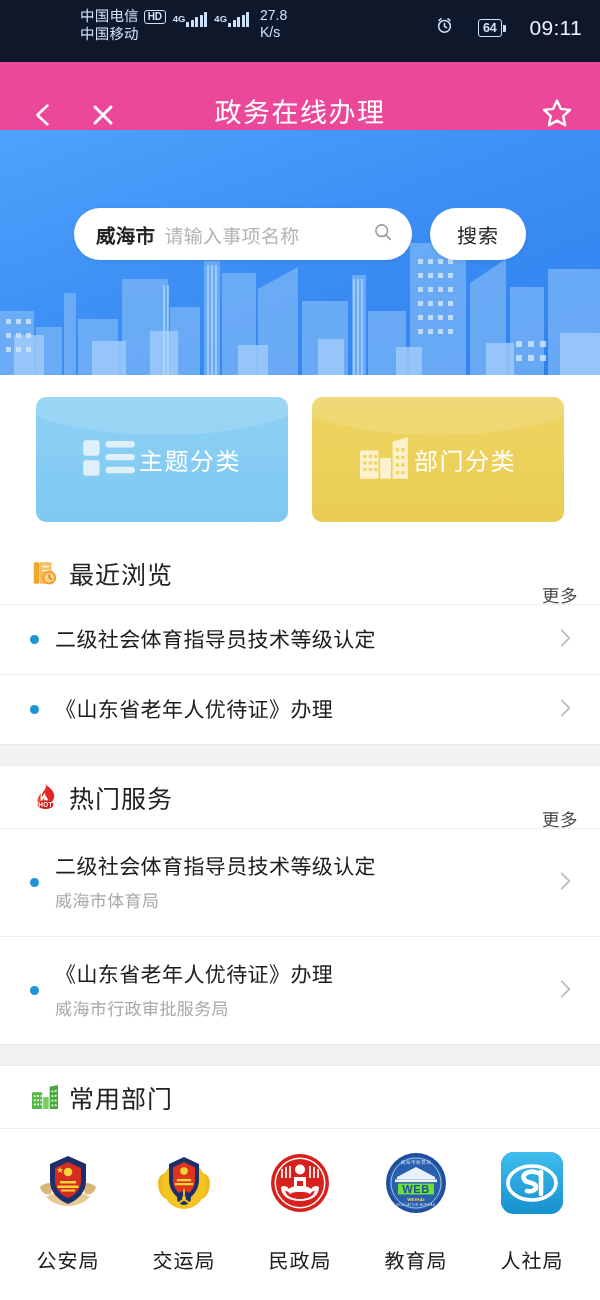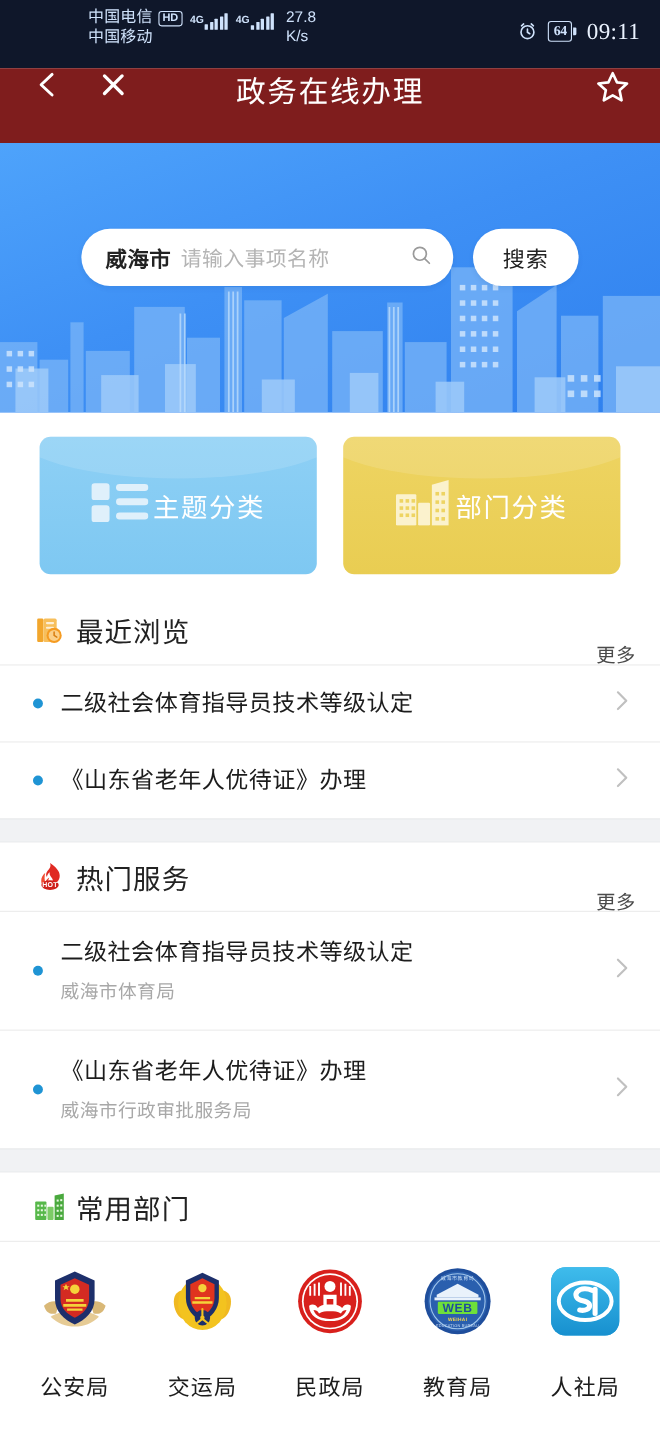--- a/index.html
+++ b/index.html
@@ -30,38 +30,38 @@
     padding:0px 3px 1px; line-height:1.15; letter-spacing:-.3px;
   }
   .sig { display:flex; align-items:center; gap:1px; margin-top:4px; }
   .sig-g { font-size:9.5px; color:#cfe2fb; font-weight:bold; align-self:flex-start; margin-top:1px;}
   .bars { display:flex; align-items:flex-end; gap:1.5px; height:15px; }
   .bars i { display:block; width:3px; background:#cfe2fb; border-radius:.5px; }
   .speed { font-size:14px; color:#cfe2fb; line-height:1.2; margin-left:4px; margin-top:-1px; }
   .speed small { display:block; font-size:14px; }
   .sb-right {
     position:absolute; right:18px; top:16px;
-    display:flex; align-items:center; gap:9px;font-family:Liberation Serif, serif;
+    display:flex; gap:24px;
   }
   .alarm-ic { width:19px; height:19px; }
   .batt {
     display:flex; align-items:center;
   }
   .batt-body {
     border:1.8px solid #cfe2fb; border-radius:3px;
     padding:1px 4px; font-size:12.5px; color:#cfe2fb; font-weight:bold;
     line-height:1.15; letter-spacing:-.2px;
   }
   .batt-cap { width:3px; height:7px; background:#cfe2fb; border-radius:0 1px 1px 0; margin-left:1px; }
   .clock { font-size:21px; color:#eaf2fe; letter-spacing:.3px; }
 
   
   .titlebar {
-    height:68px; background:#7f1d1d;
-    display:flex; align-items:flex-start; position:relative;
+    height:68px; background:#ec4899;
+    display:flex; align-items:flex-end; position:relative;
   }
   .nav-back { margin-left:28px; display:flex; align-items:center; }
   .nav-close { margin-left:30px; display:flex; align-items:center; }
   .page-title {
     position:absolute; left:0; right:0; text-align:center;
     font-size:27px; color:#ffffff; letter-spacing:1.5px; pointer-events:none;
   }
   .nav-star { position:absolute; right:26px; display:flex; align-items:center; }
 
   

